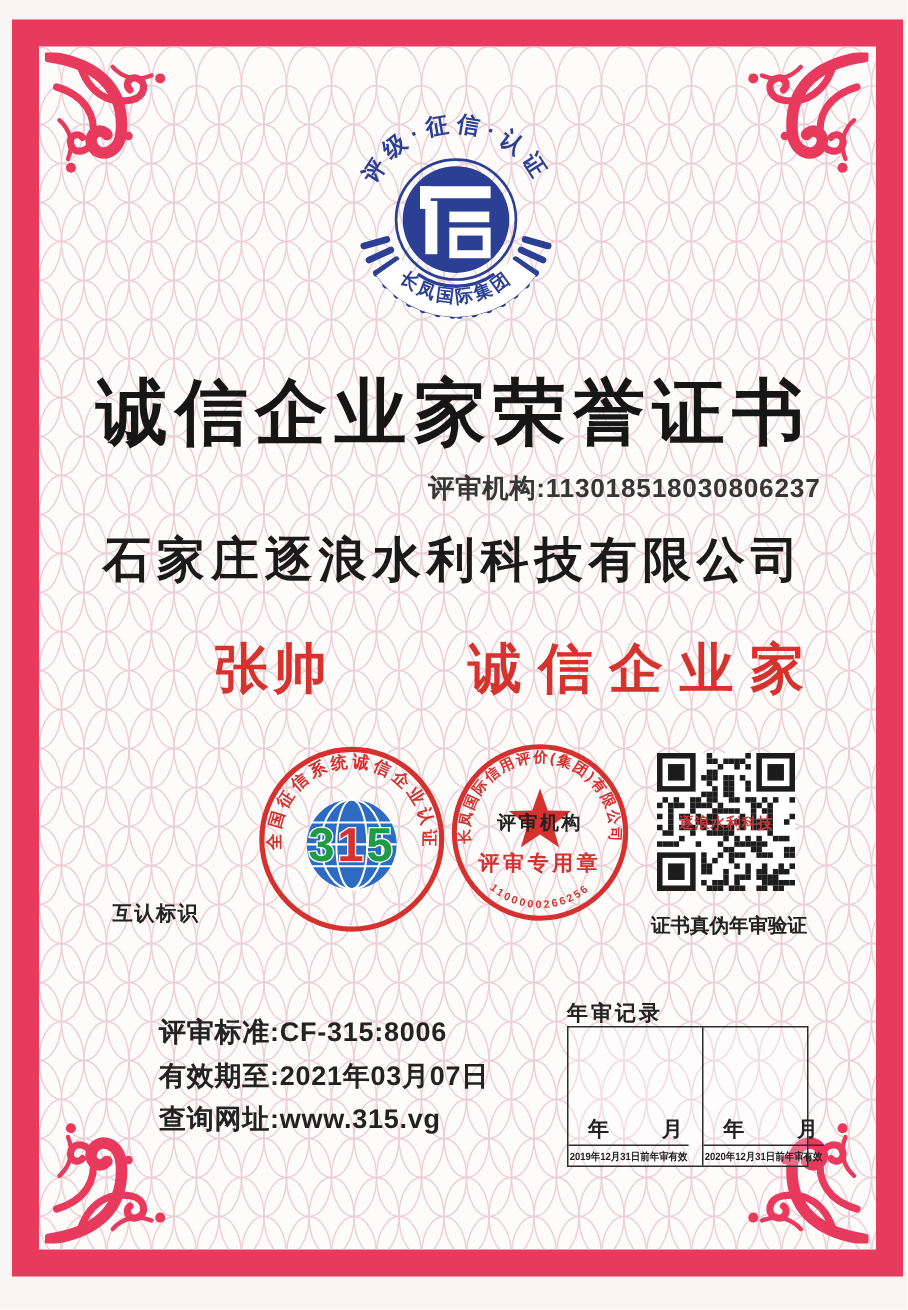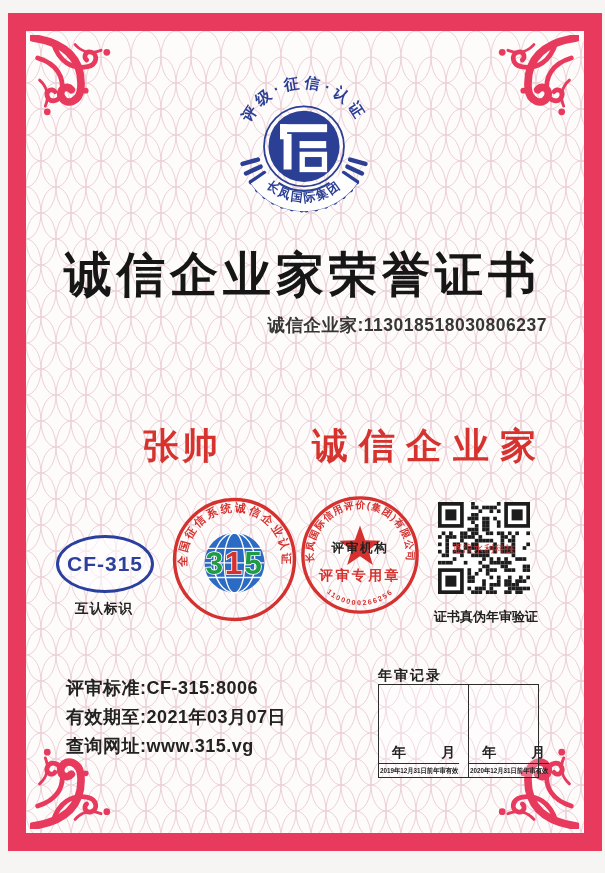--- a/index.html
+++ b/index.html
@@ -34,26 +34,26 @@
   .cf-ellipse{position:absolute;left:56px;top:535px;width:92px;height:52px;border:3.5px solid #2a3f9e;
       border-radius:50%;background:rgba(255,255,255,.55);display:flex;align-items:center;justify-content:center;}
   .cf-text{font-size:21px;font-weight:800;color:#2a3f9e;letter-spacing:1px;}
   .cf-label{position:absolute;left:75px;top:600px;font-size:13.5px;font-weight:800;color:#222;letter-spacing:1px;}
 
   .credit-seal{position:absolute;left:166px;top:491px;}
   .review-seal{position:absolute;left:297px;top:492px;}
 
   .qr-box{position:absolute;left:438px;top:502px;width:92px;height:92px;}
   .qr-overlay{position:absolute;left:0;top:40px;width:92px;text-align:center;font-size:10px;
-      font-weight:400;color:#c9383a;letter-spacing:0.5px;white-space:nowrap;}
+      font-weight:700;color:#c9383a;letter-spacing:0.5px;white-space:nowrap;}
   .qr-caption{position:absolute;left:430px;top:608px;width:112px;text-align:center;font-size:13px;
       font-weight:800;color:#222;letter-spacing:0;white-space:nowrap;}
 
   .details{position:absolute;left:66px;top:674px;}
-  .details div{font-size:18px;font-weight:800;color:#222;letter-spacing:0.5px;line-height:29px;white-space:nowrap;}
+  .details div{font-size:18px;font-weight:800;color:#222;letter-spacing:0.5px;line-height:29px;white-space:nowrap;margin-left:40px;}
 
   .ar-title{position:absolute;left:378px;top:667px;font-size:14px;font-weight:800;color:#222;letter-spacing:2px;text-align:center;}
   .ar-table{position:absolute;left:378px;top:684px;width:159px;height:92px;border:1.5px solid #2c2c2c;
       display:flex;background:rgba(255,255,255,.25);}
   .ar-cell{flex:1;display:flex;flex-direction:column;justify-content:flex-end;}
   .ar-cell:first-child{border-right:1.5px solid #2c2c2c;}
   .ar-ym{display:flex;justify-content:space-between;padding:0 13px;font-size:14px;font-weight:800;color:#222;margin-bottom:1px;}
   .ar-note{border-top:1px solid #2c2c2c;font-size:7px;font-weight:700;color:#222;white-space:nowrap;
       transform:scaleX(0.9);transform-origin:left center;padding:1.5px 1px;}
 </style>
@@ -839,27 +839,25 @@
       </g>
       <path d="M 28.9,124.2 A 72,72 0 0 0 151.1,124.2" fill="none" stroke="#2b3f94" stroke-width="2.5"></path>
       <path d="M 39.2,121.6 A 62,62 0 0 0 140.8,121.6" fill="none" stroke="#ffffff" stroke-width="22"></path>
       <path d="M 61.3,127 A 50,50 0 0 0 118.7,127" fill="none" stroke="#2b3f94" stroke-width="2.5"></path>
       <text font-size="13.5" font-weight="bold" fill="#2b3f94" letter-spacing="2">
         <textPath href="#em-banner" startOffset="50%" text-anchor="middle">长凤国际集团</textPath>
       </text>
     </svg>
 
     <div class="cert-title">诚信企业家荣誉证书</div>
-    <div class="credit-line">诚信企业家:113018518030806237</div>
+    <div class="credit-line">评审机构:113018518030806237</div>
+    <div class="company">石家庄逐浪水利科技有限公司</div>
     <div class="person">张帅</div>
     <div class="honor">诚信企业家</div>
 
-    <div class="cf-ellipse">
-      <span class="cf-text">CF-315</span>
-    </div>
     <div class="cf-label">互认标识</div>
 
     <svg class="credit-seal" width="137" height="137" viewBox="0 0 160 160">
       <defs>
         <path id="cs-top" d="M 27.4,99.2 A 56,56 0 1 1 132.6,99.2"></path>
       </defs>
       <circle cx="80" cy="80" r="70" fill="none" stroke="#d5312e" stroke-width="4"></circle>
       <text font-size="13" font-weight="bold" fill="#d5312e" letter-spacing="3">
         <textPath href="#cs-top" startOffset="50%" text-anchor="middle">全国征信系统诚信企业认证</textPath>
       </text>

